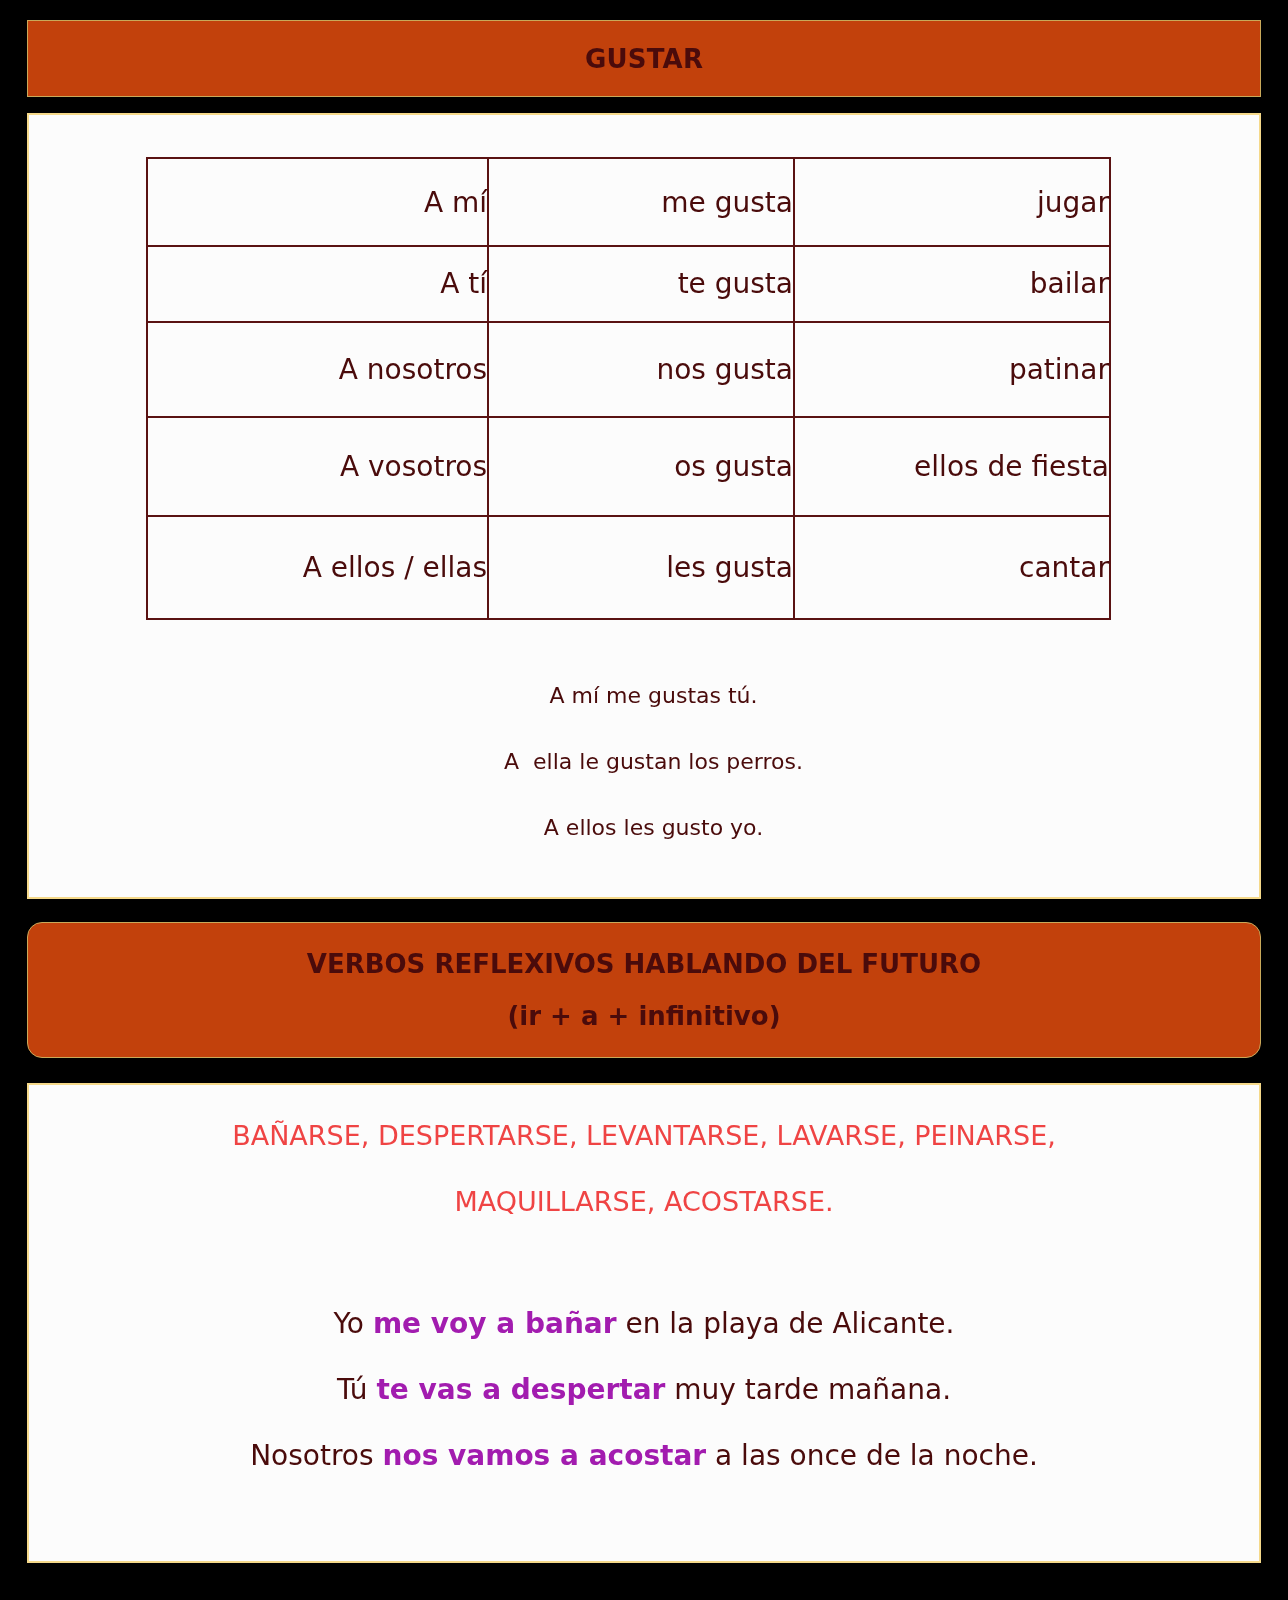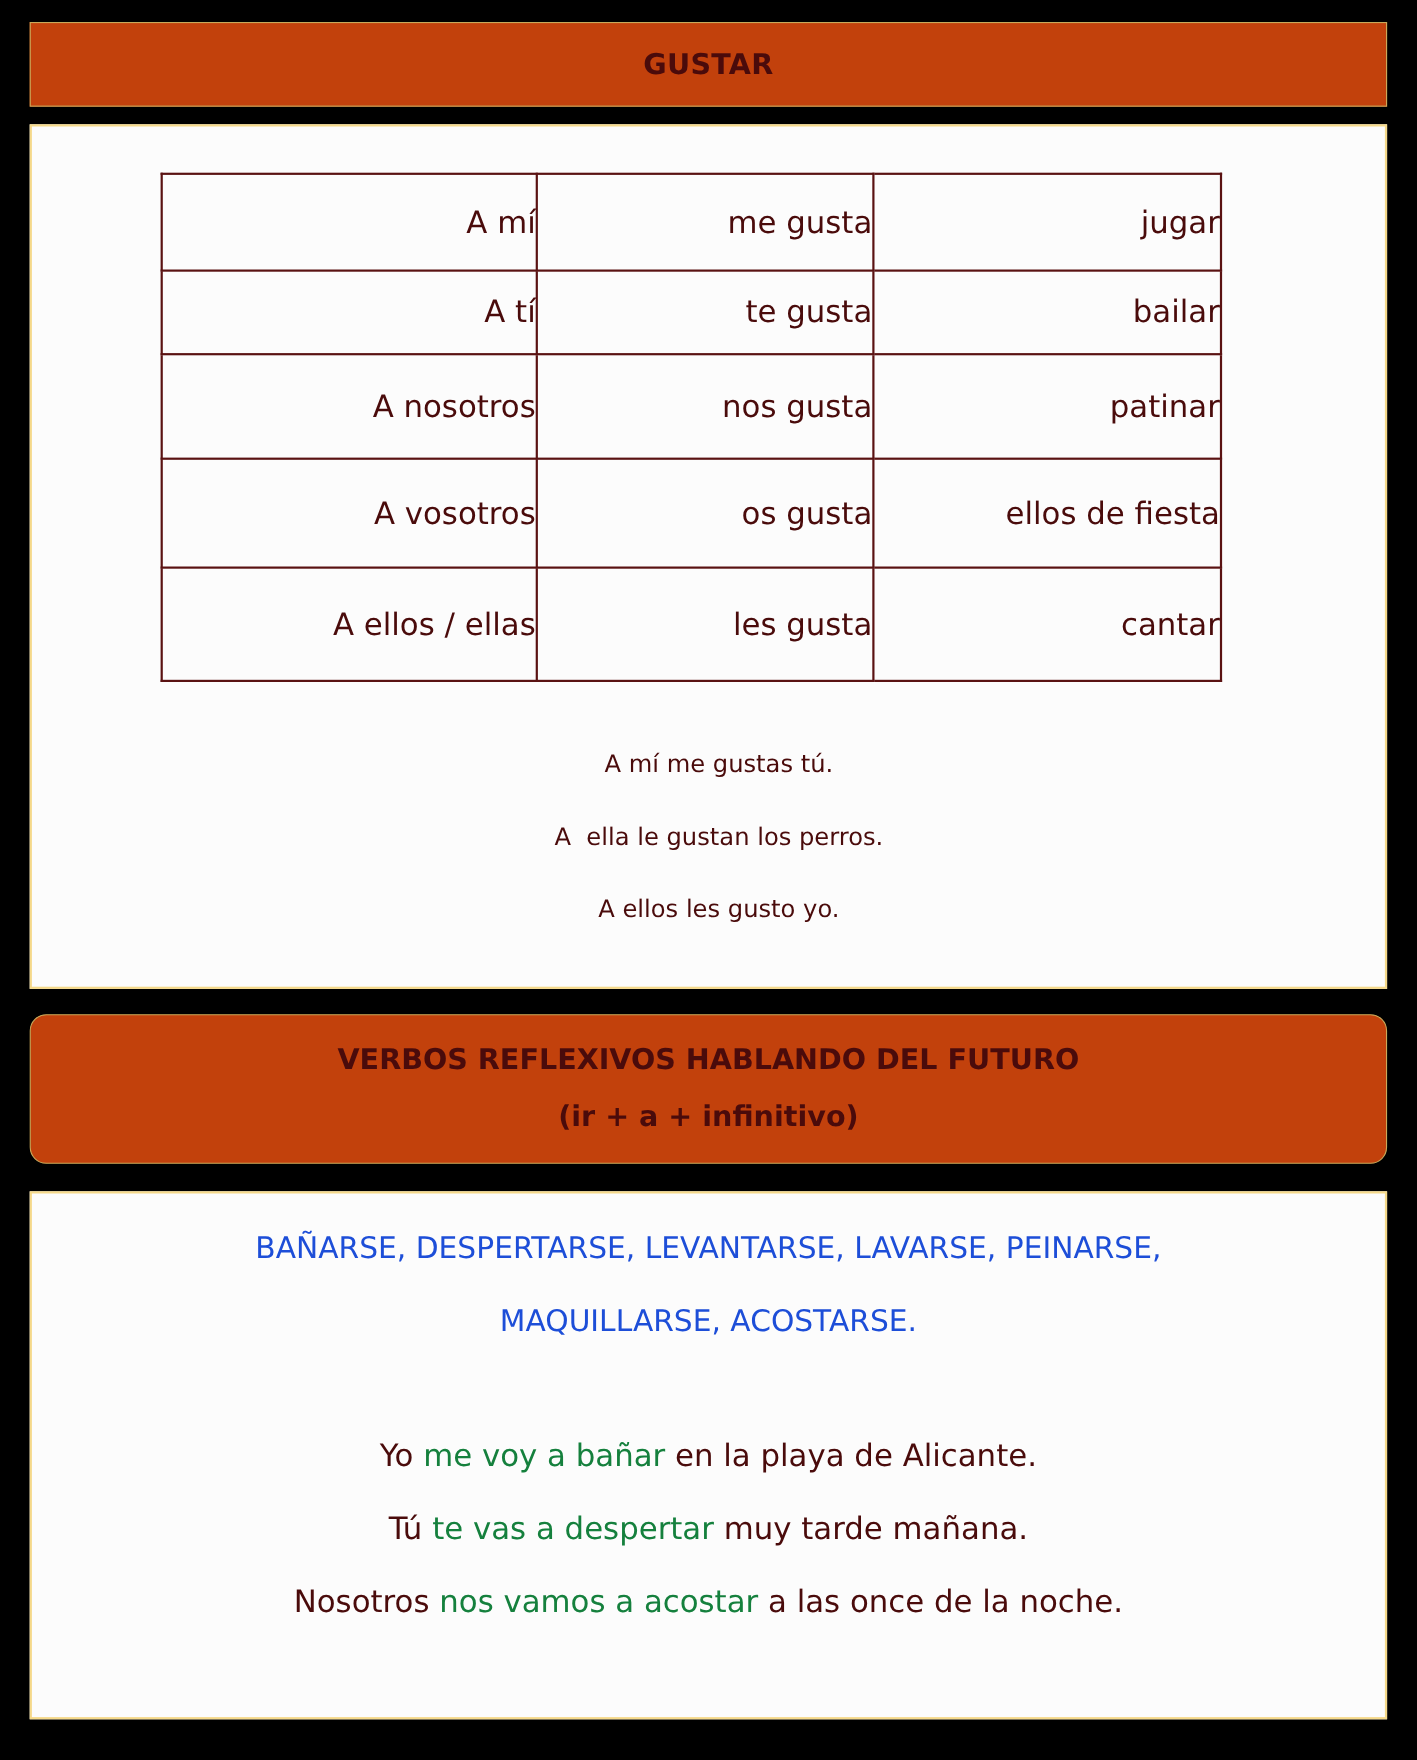--- a/index.html
+++ b/index.html
@@ -60,31 +60,31 @@
     padding-left: 19px;
   }
   .sentences-1 div { white-space: pre; }
 
   .verbs {
     position: absolute;
     left: 0; right: 0; top: 18px;
     text-align: center;
     font-size: 27px;
     line-height: 66px;
-    color: #1d4ed8;
+    color: #ef4444;
   }
   .examples {
     position: absolute;
     left: 0; right: 0; top: 206px;
     text-align: center;
     font-size: 28px;
     line-height: 66px;
     color: #4a0b0b;
   }
-  .examples .hl { font-weight: normal; color: #15803d; }
+  .examples .hl { font-weight: bold; color: #a21caf; }
 </style>
 </head>
 <body>
 
 <div class="header header-1">
   <span>GUSTAR</span>
 </div>
 
 <div class="panel panel-1">
   <table class="gustar">

